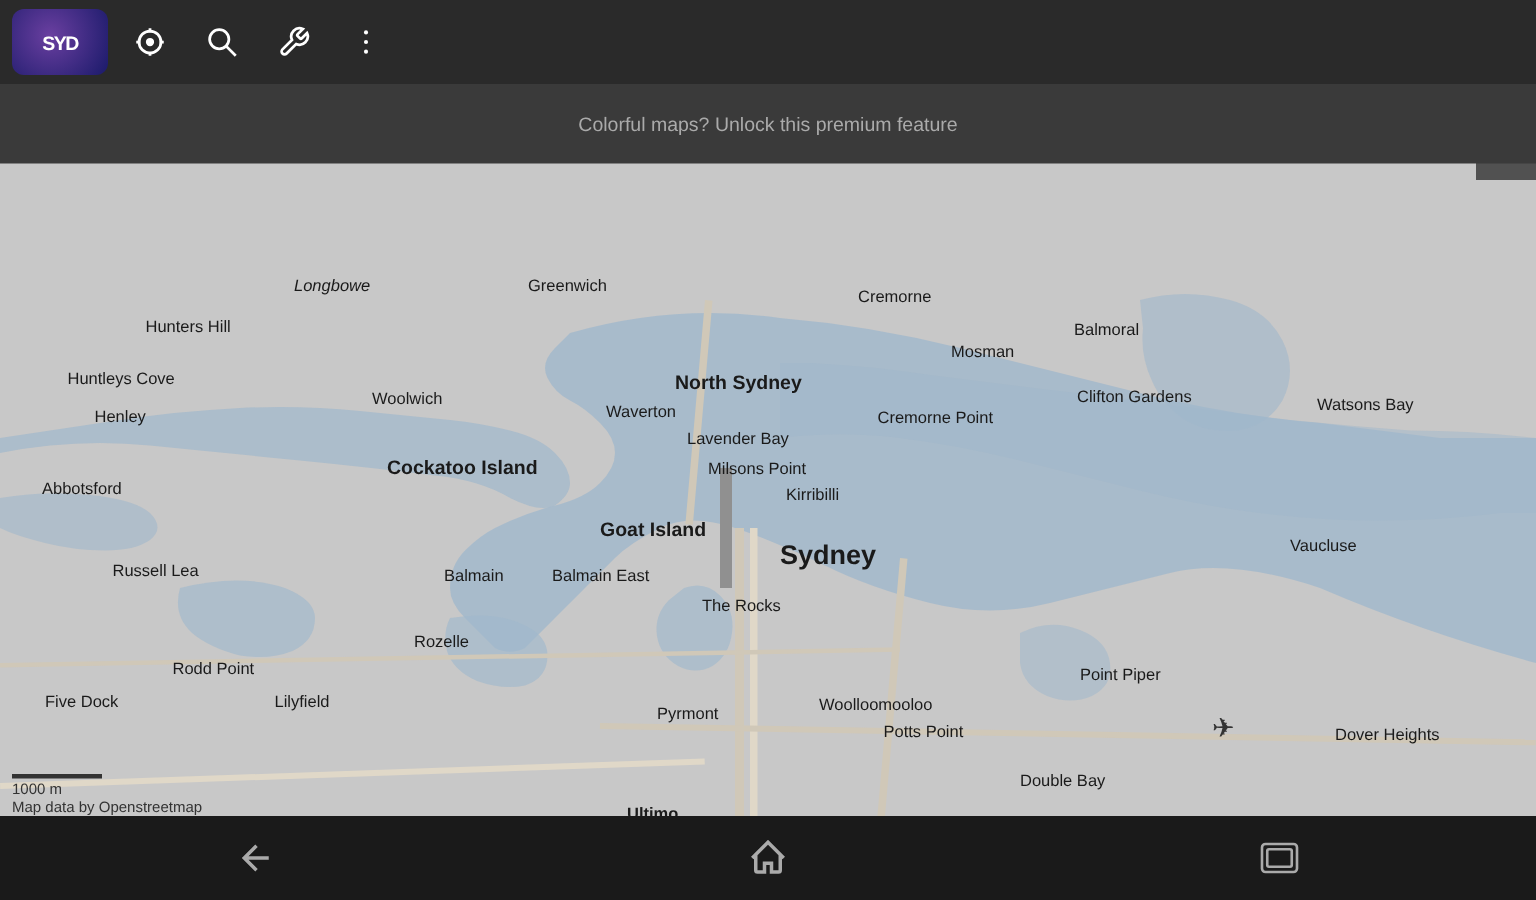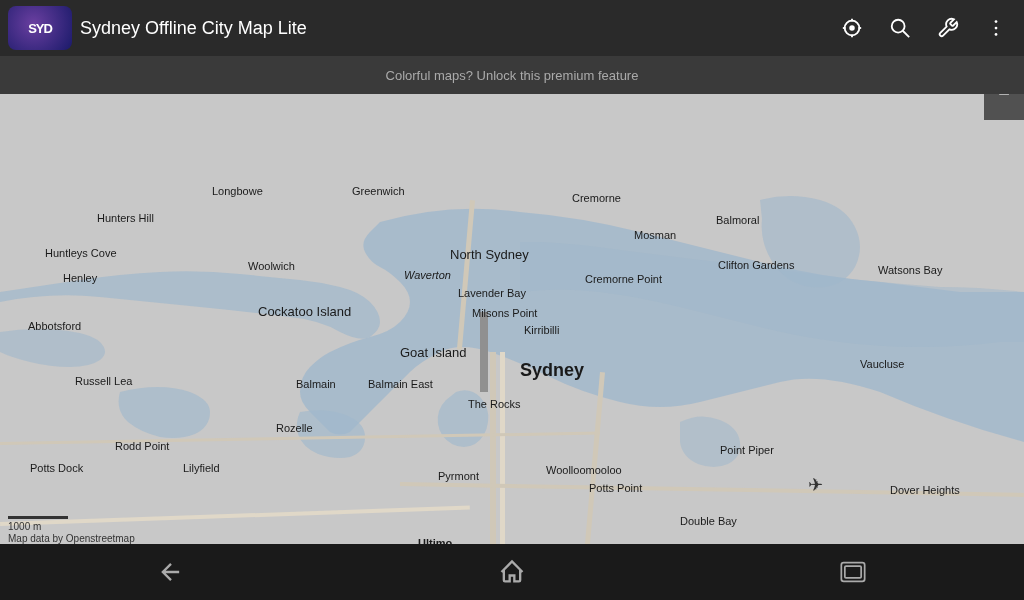--- a/index.html
+++ b/index.html
@@ -22,42 +22,42 @@
     #toolbar-icons {
       display: flex; align-items: center; gap: 8px; padding-right: 8px;
     }
     .toolbar-icon {
       width: 40px; height: 40px; display: flex; align-items: center; justify-content: center;
       color: #fff; font-size: 20px; cursor: pointer; border-radius: 4px;
     }
 
     
     #promo-bar {
-      position: absolute; top: 56px; left: 0; right: 0; height: 38px;
+      position: absolute; top: 56px; left: 0; right: 0; height: 53px;
       background: #3a3a3a; display: flex; align-items: center; justify-content: center; z-index: 9;
     }
     #promo-text { color: #aaa; font-size: 13px; }
 
     
     #map-area {
       position: absolute; top: 92px; left: 0; right: 0; bottom: 56px;
       background: #c8c8c8; overflow: hidden;
     }
 
     
     #map-svg {
       position: absolute; top: 0; left: 0; width: 100%; height: 100%;
     }
 
     
     .map-label {
       position: absolute; color: #1a1a1a; font-size: 11px; white-space: nowrap;
       font-family: Arial, sans-serif; font-weight: normal; pointer-events: none;
     }
-    .map-label.bold { font-weight: normal; font-size: 13px; }
+    .map-label.bold { font-weight: bold; font-size: 13px; }
     .map-label.large { font-weight: bold; font-size: 18px; }
 
     
     #scale-bar {
       position: absolute; bottom: 12px; left: 8px;
       color: #333; font-size: 10px;
     }
     #scale-line {
       width: 60px; height: 3px; background: #333; margin-bottom: 2px;
     }
@@ -85,21 +85,20 @@
       color: #aaa; font-size: 24px; cursor: pointer;
     }
   </style>
 </head>
 <body>
 
 <div id="top-bar">
   <div id="app-icon">
     <span>SYD</span>
   </div>
-  <div id="app-title">Sydney Offline City Map Lite</div>
   <div id="toolbar-icons">
     <div class="toolbar-icon">
       <svg width="22" height="22" viewBox="0 0 24 24" fill="none" stroke="#fff" stroke-width="2">
         <circle cx="12" cy="12" r="8"></circle>
           <circle cx="12" cy="12" r="2" fill="#fff"></circle>
         <line x1="12" y1="2" x2="12" y2="5"></line>
           <line x1="12" y1="19" x2="12" y2="22"></line>
         <line x1="2" y1="12" x2="5" y2="12"></line>
           <line x1="19" y1="12" x2="22" y2="12"></line>
       </svg>
@@ -179,45 +178,45 @@
       <div class="map-label" style="left: 45px; top: 155px;">Huntleys Cove</div>
       <div class="map-label" style="left: 63px; top: 180px;">Henley</div>
       <div class="map-label" style="left: 248px; top: 168px;">Woolwich</div>
       <div class="map-label bold" style="left: 258px; top: 212px;">Cockatoo Island</div>
       <div class="map-label" style="left: 28px; top: 228px;">Abbotsford</div>
       <div class="map-label" style="left: 75px; top: 283px;">Russell Lea</div>
       <div class="map-label" style="left: 296px; top: 286px;">Balmain</div>
       <div class="map-label" style="left: 368px; top: 286px;">Balmain East</div>
       <div class="map-label" style="left: 276px; top: 330px;">Rozelle</div>
       <div class="map-label" style="left: 115px; top: 348px;">Rodd Point</div>
-      <div class="map-label" style="left: 30px; top: 370px;">Potts Dock</div>
+      <div class="map-label" style="left: 30px; top: 370px;">Five Dock</div>
       <div class="map-label" style="left: 183px; top: 370px;">Lilyfield</div>
       <div class="map-label" style="left: 410px; top: 378px; margin-left: 28px;">Pyrmont</div>
       <div class="map-label" style="left: 418px; top: 445px; font-weight: bold;">Ultimo</div>
       <div class="map-label bold" style="left: 400px; top: 253px;">Goat Island</div>
       <div class="map-label" style="left: 468px; top: 306px;">The Rocks</div>
       <div class="map-label large" style="left: 520px; top: 268px;">Sydney</div>
       <div class="map-label" style="left: 472px; top: 215px;">Milsons Point</div>
       <div class="map-label" style="left: 524px; top: 232px;">Kirribilli</div>
       <div class="map-label bold" style="left: 450px; top: 155px;">North Sydney</div>
       <div class="map-label" style="left: 458px; top: 195px;">Lavender Bay</div>
-      <div class="map-label" style="left: 404px; top: 177px; font-style: italic;">Waverton</div>
+      <div class="map-label" style="left: 404px; top: 177px;">Waverton</div>
       <div class="map-label" style="left: 572px; top: 100px;">Cremorne</div>
       <div class="map-label" style="left: 585px; top: 181px;">Cremorne Point</div>
       <div class="map-label" style="left: 634px; top: 137px;">Mosman</div>
       <div class="map-label" style="left: 716px; top: 122px;">Balmoral</div>
       <div class="map-label" style="left: 718px; top: 167px;">Clifton Gardens</div>
       <div class="map-label" style="left: 878px; top: 172px;">Watsons Bay</div>
       <div class="map-label" style="left: 860px; top: 266px;">Vaucluse</div>
       <div class="map-label" style="left: 890px; top: 392px;">Dover Heights</div>
       <div class="map-label" style="left: 720px; top: 352px;">Point Piper</div>
       <div class="map-label" style="left: 546px; top: 372px;">Woolloomooloo</div>
       <div class="map-label" style="left: 575px; top: 390px; margin-left: 14px;">Potts Point</div>
       <div class="map-label" style="left: 680px; top: 423px;">Double Bay</div>
-      <div class="map-label" style="left: 212px; top: 93px;">Longbowe</div>
+      <div class="map-label" style="left: 196px; top: 93px; font-style: italic;">Longbowe</div>
       <div class="map-label" style="left: 352px; top: 93px;">Greenwich</div>
     </div>
 
   <div id="scale-bar">
     <div id="scale-line"></div>
     <span>1000 m</span>
   </div>
   <div id="map-credit">Map data by Openstreetmap</div>
 
   <div style="position:absolute; left:808px; top:382px; font-size:18px; color:#333;">✈</div>

